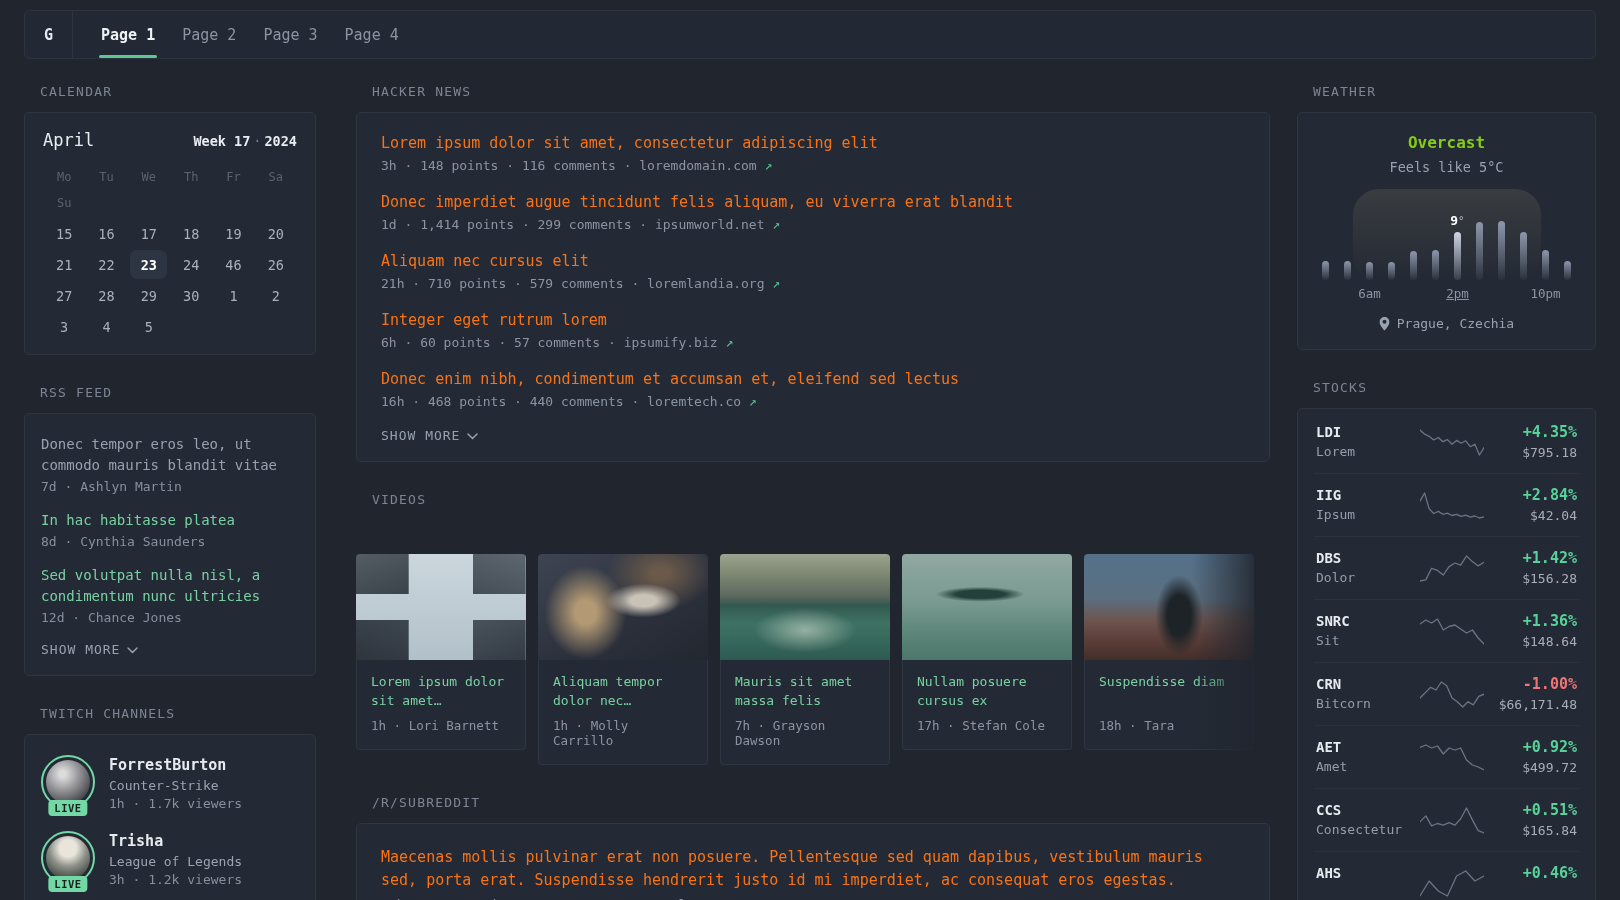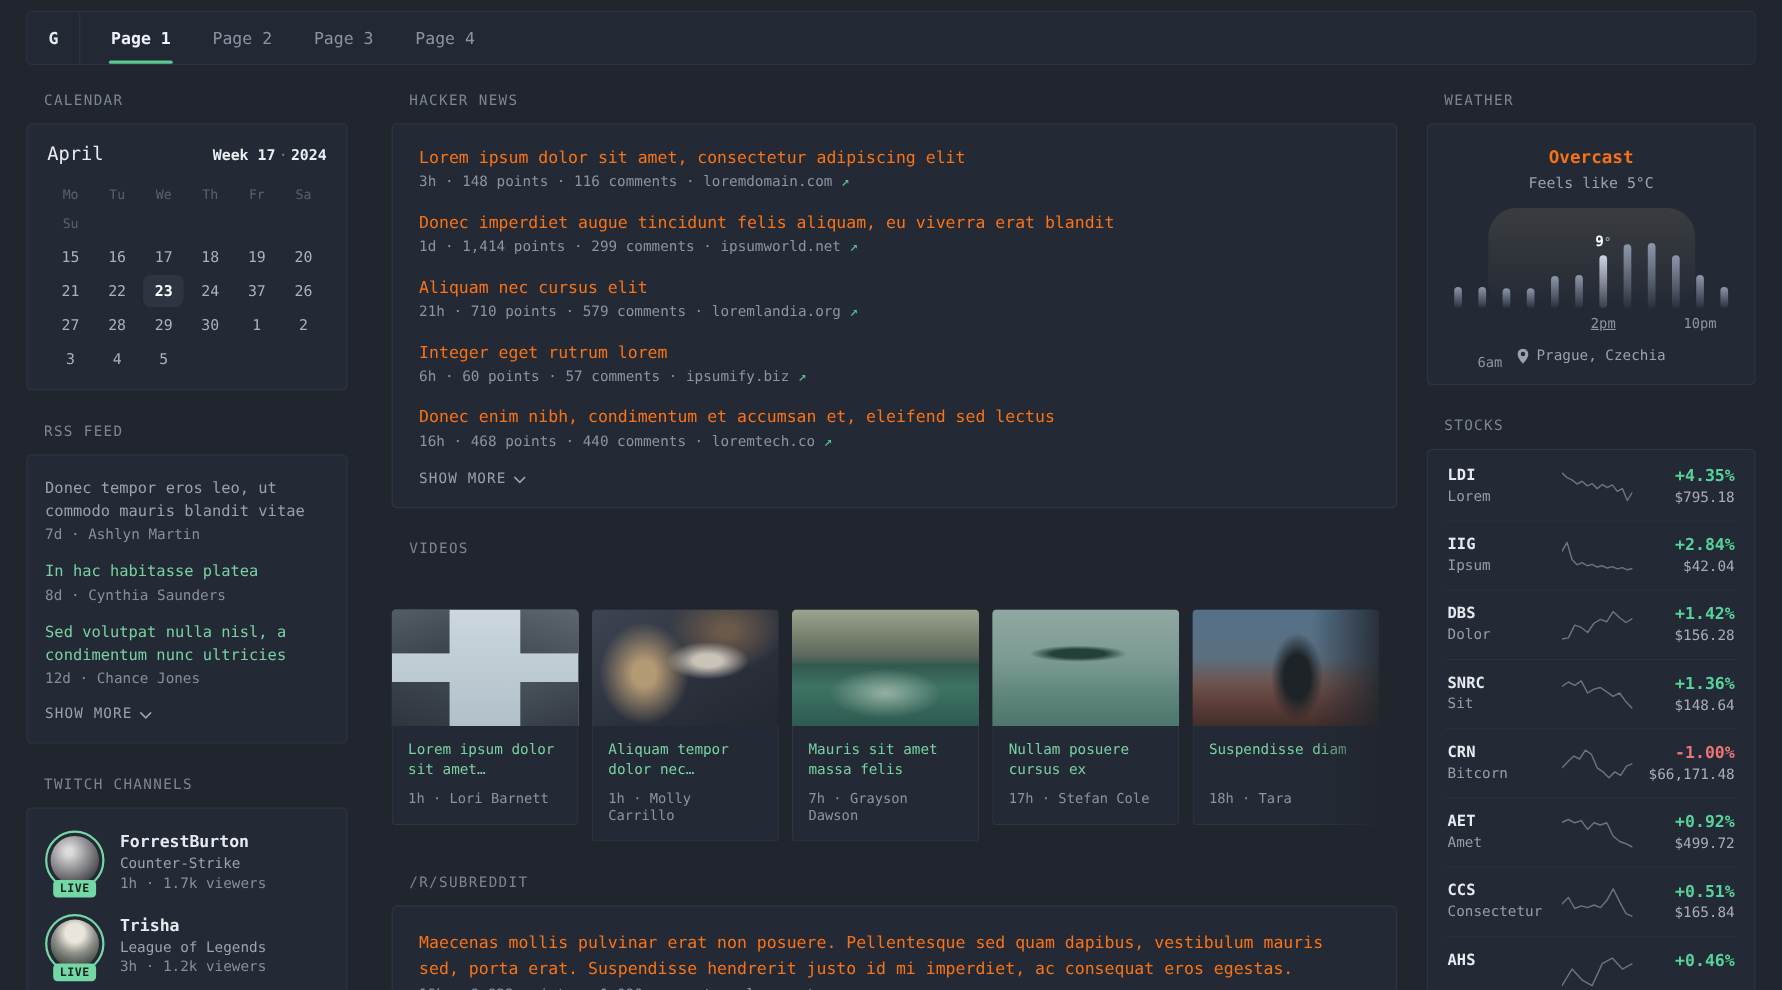--- a/index.html
+++ b/index.html
@@ -14,21 +14,21 @@
   
   .nav {
     height:49px; background:#232934; border:1px solid #2d3340;
     border-radius:5px; display:flex; align-items:stretch;
   }
   .nav-logo {
     width:48px; display:flex; align-items:center; justify-content:center;
     font-size:15px; font-weight:bold; color:#e7eaef;
     border-right:1px solid #2d3340; cursor:pointer;
   }
-  .tabs { display:flex; margin-left:26px; gap:34px; }
+  .tabs { display:flex; margin-left:26px; gap:23px; }
   .tab {
     position:relative; background:none; border:none; cursor:pointer;
     font-family:inherit; font-size:15px; color:#8b94a3; padding:0 2px;
     display:flex; align-items:center;
   }
   .tab.active { color:#eef1f5; font-weight:bold; }
   .tab.active::after {
     content:""; position:absolute; left:0; right:0; bottom:0;
     height:3px; border-radius:2px; background:#5cc793;
   }
@@ -151,21 +151,21 @@
   .vid-body { background:#242a35; border:1px solid #2f3642; border-top:none; border-radius:0 0 4px 4px; }
   .vid-title {
     font-size:13px; line-height:19px; color:#79d1a2; padding:12px 14px 0;
     min-height:50px; display:-webkit-box; -webkit-line-clamp:2;
     -webkit-box-orient:vertical; overflow:hidden;
   }
   .vid-meta { font-size:12.5px; color:#8b94a3; padding:8px 14px 16px; }
 
   
   .weather { padding:18px 16px 18px; text-align:center; }
-  .w-cond  { font-size:16px; font-weight:bold; color:#f97316; margin-top:2px; }
+  .w-cond  { font-size:16px; font-weight:bold; color:#84cc16; margin-top:2px; }
   .w-feels { font-size:13.5px; color:#99a2b1; margin-top:7px; }
   .w-chart { position:relative; width:264px; height:88px; margin:17px auto 0; display:flex; align-items:flex-end; }
   .daylight {
     position:absolute; left:38px; top:-3px; width:188px; height:93px;
     border-radius:26px;
     background:linear-gradient(180deg, rgba(189,168,126,0.14), rgba(189,168,126,0.0) 95%);
   }
   .wcol { width:22px; height:100%; display:flex; flex-direction:column; justify-content:flex-end; align-items:center; position:relative; z-index:1; }
   .wlab { font-size:13px; font-weight:bold; color:#ffffff; margin-bottom:5px; line-height:13px; }
   .wlab .deg { color:#9aa3b2; font-size:11px; vertical-align:top; }
@@ -255,21 +255,21 @@
               <span class="cal-day">
                 <span class="d">22</span>
               </span>
               <span class="cal-day">
                 <span class="d selected">23</span>
               </span>
               <span class="cal-day">
                 <span class="d">24</span>
               </span>
               <span class="cal-day">
-                <span class="d">37</span>
+                <span class="d">46</span>
               </span>
               <span class="cal-day">
                 <span class="d">26</span>
               </span>
               <span class="cal-day">
                 <span class="d">27</span>
               </span>
               <span class="cal-day">
                 <span class="d">28</span>
               </span>
@@ -530,21 +530,21 @@
 
                 <div class="wbar" style="height: 30px;"></div>
               </div>
               <div class="wcol">
 
                 <div class="wbar" style="height: 19px;"></div>
               </div>
             </div>
           <div class="w-times">
 
-          <span style="left: 40px; margin-top: 36px;">6am</span>
+          <span style="left: 55px;">6am</span>
               <span style="left: 143px; text-decoration: underline;">2pm</span>
               <span style="left: 231px;">10pm</span>
             </div>
           <div class="w-loc">
             <svg width="11" height="14" viewBox="0 0 12 16" fill="currentColor">
                 <path d="M6 0C2.9 0 .5 2.4.5 5.5 0 9.6 6 15.5 6 15.5s6-5.9 5.5-10C11.5 2.4 9.1 0 6 0zm0 7.8A2.3 2.3 0 1 1 6 3.2a2.3 2.3 0 0 1 0 4.6z"></path>
               </svg>
             <span>Prague, Czechia</span>
           </div>
         </div>

